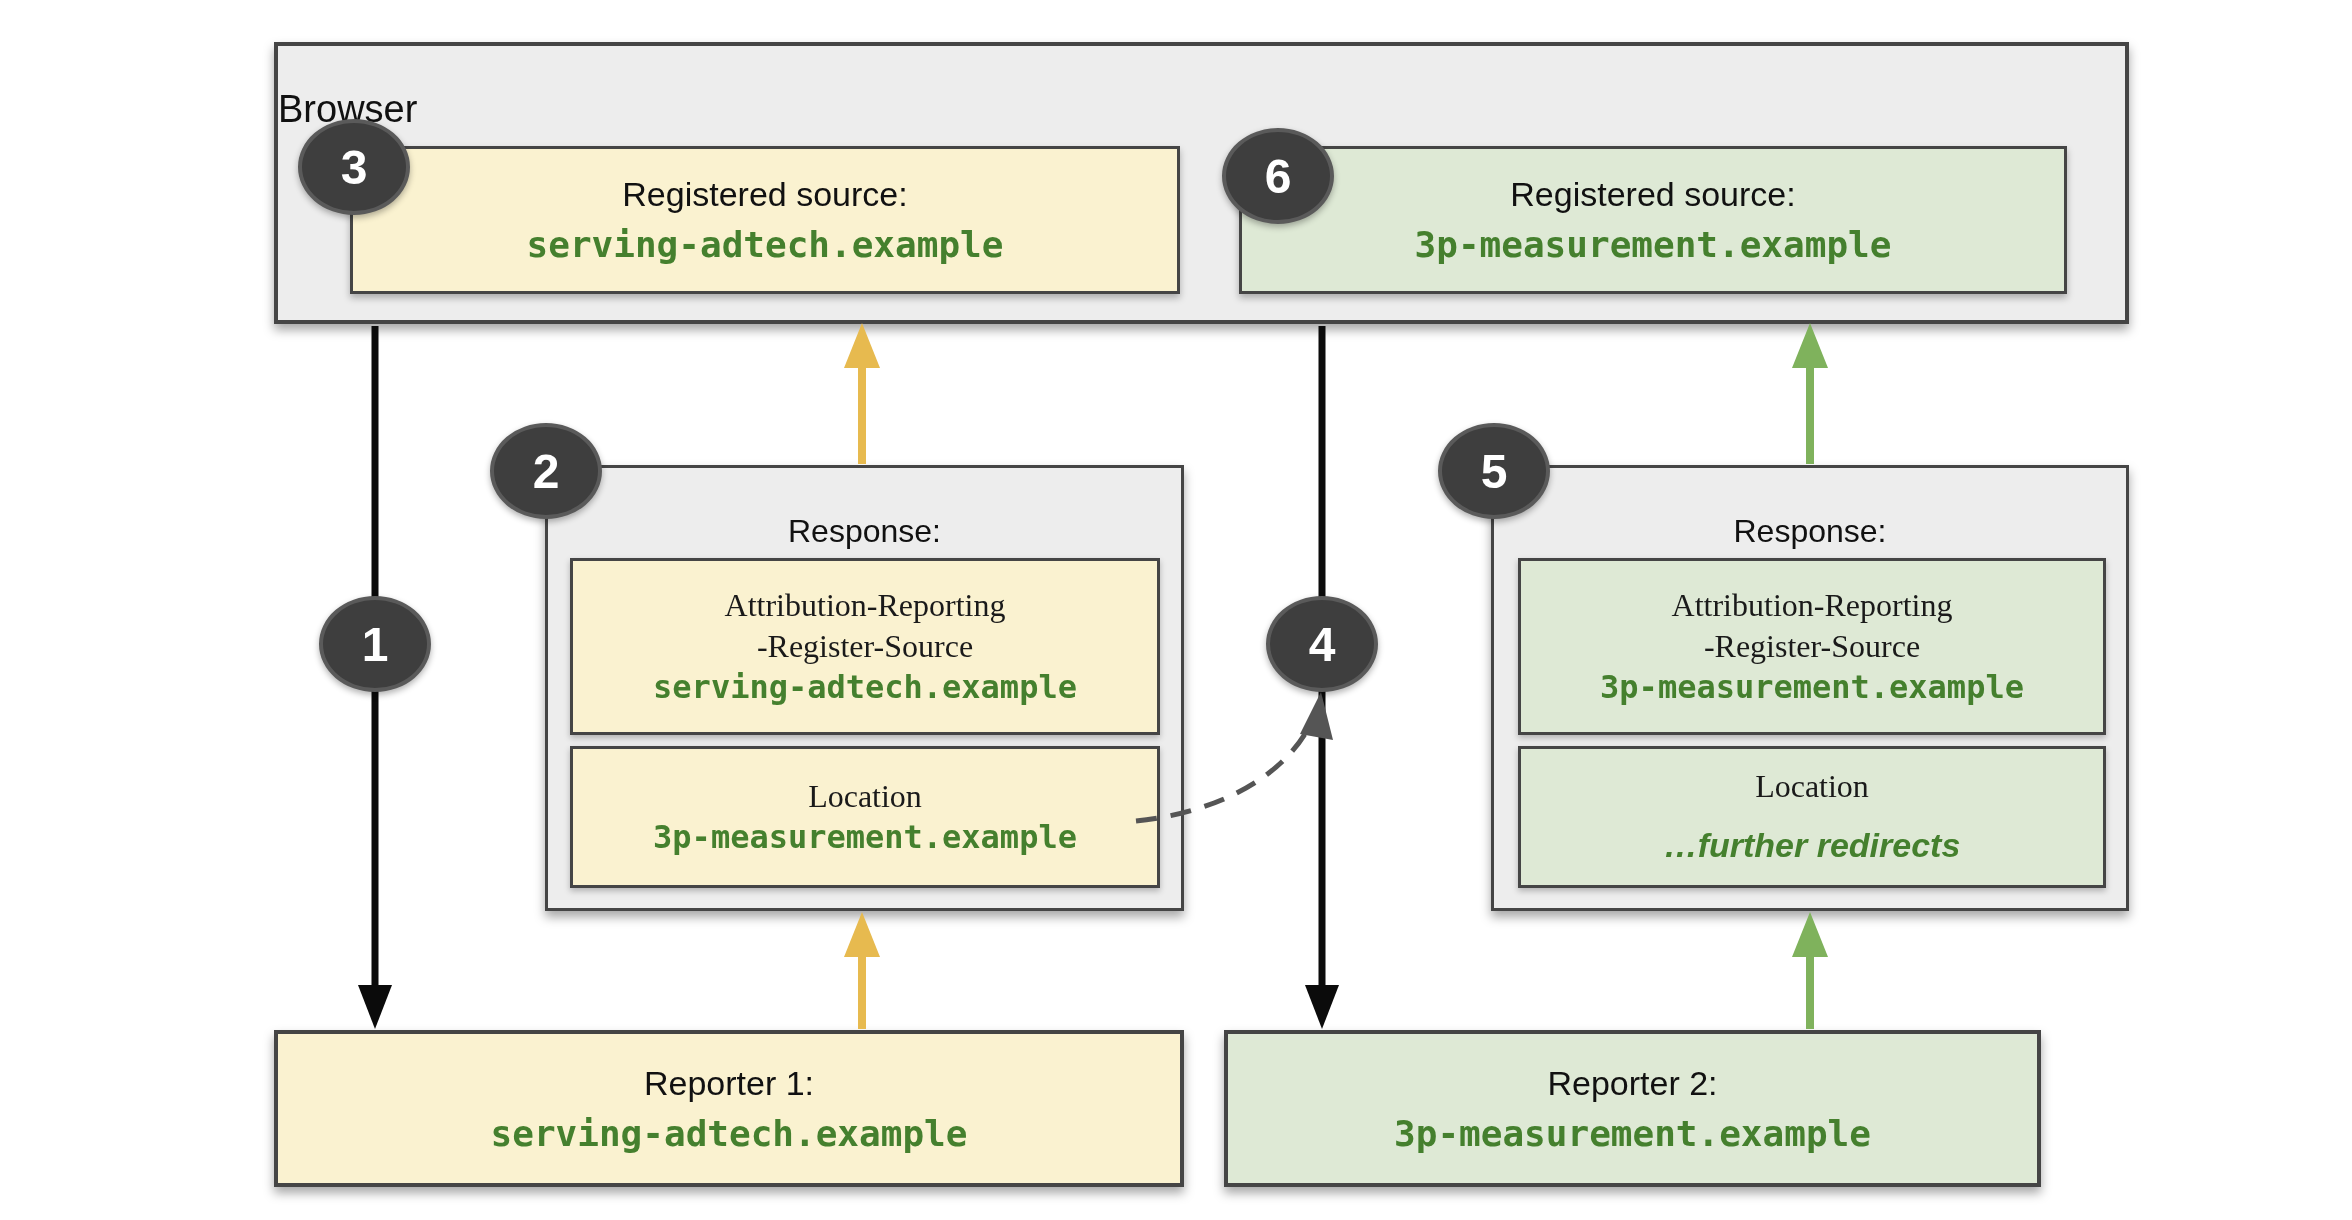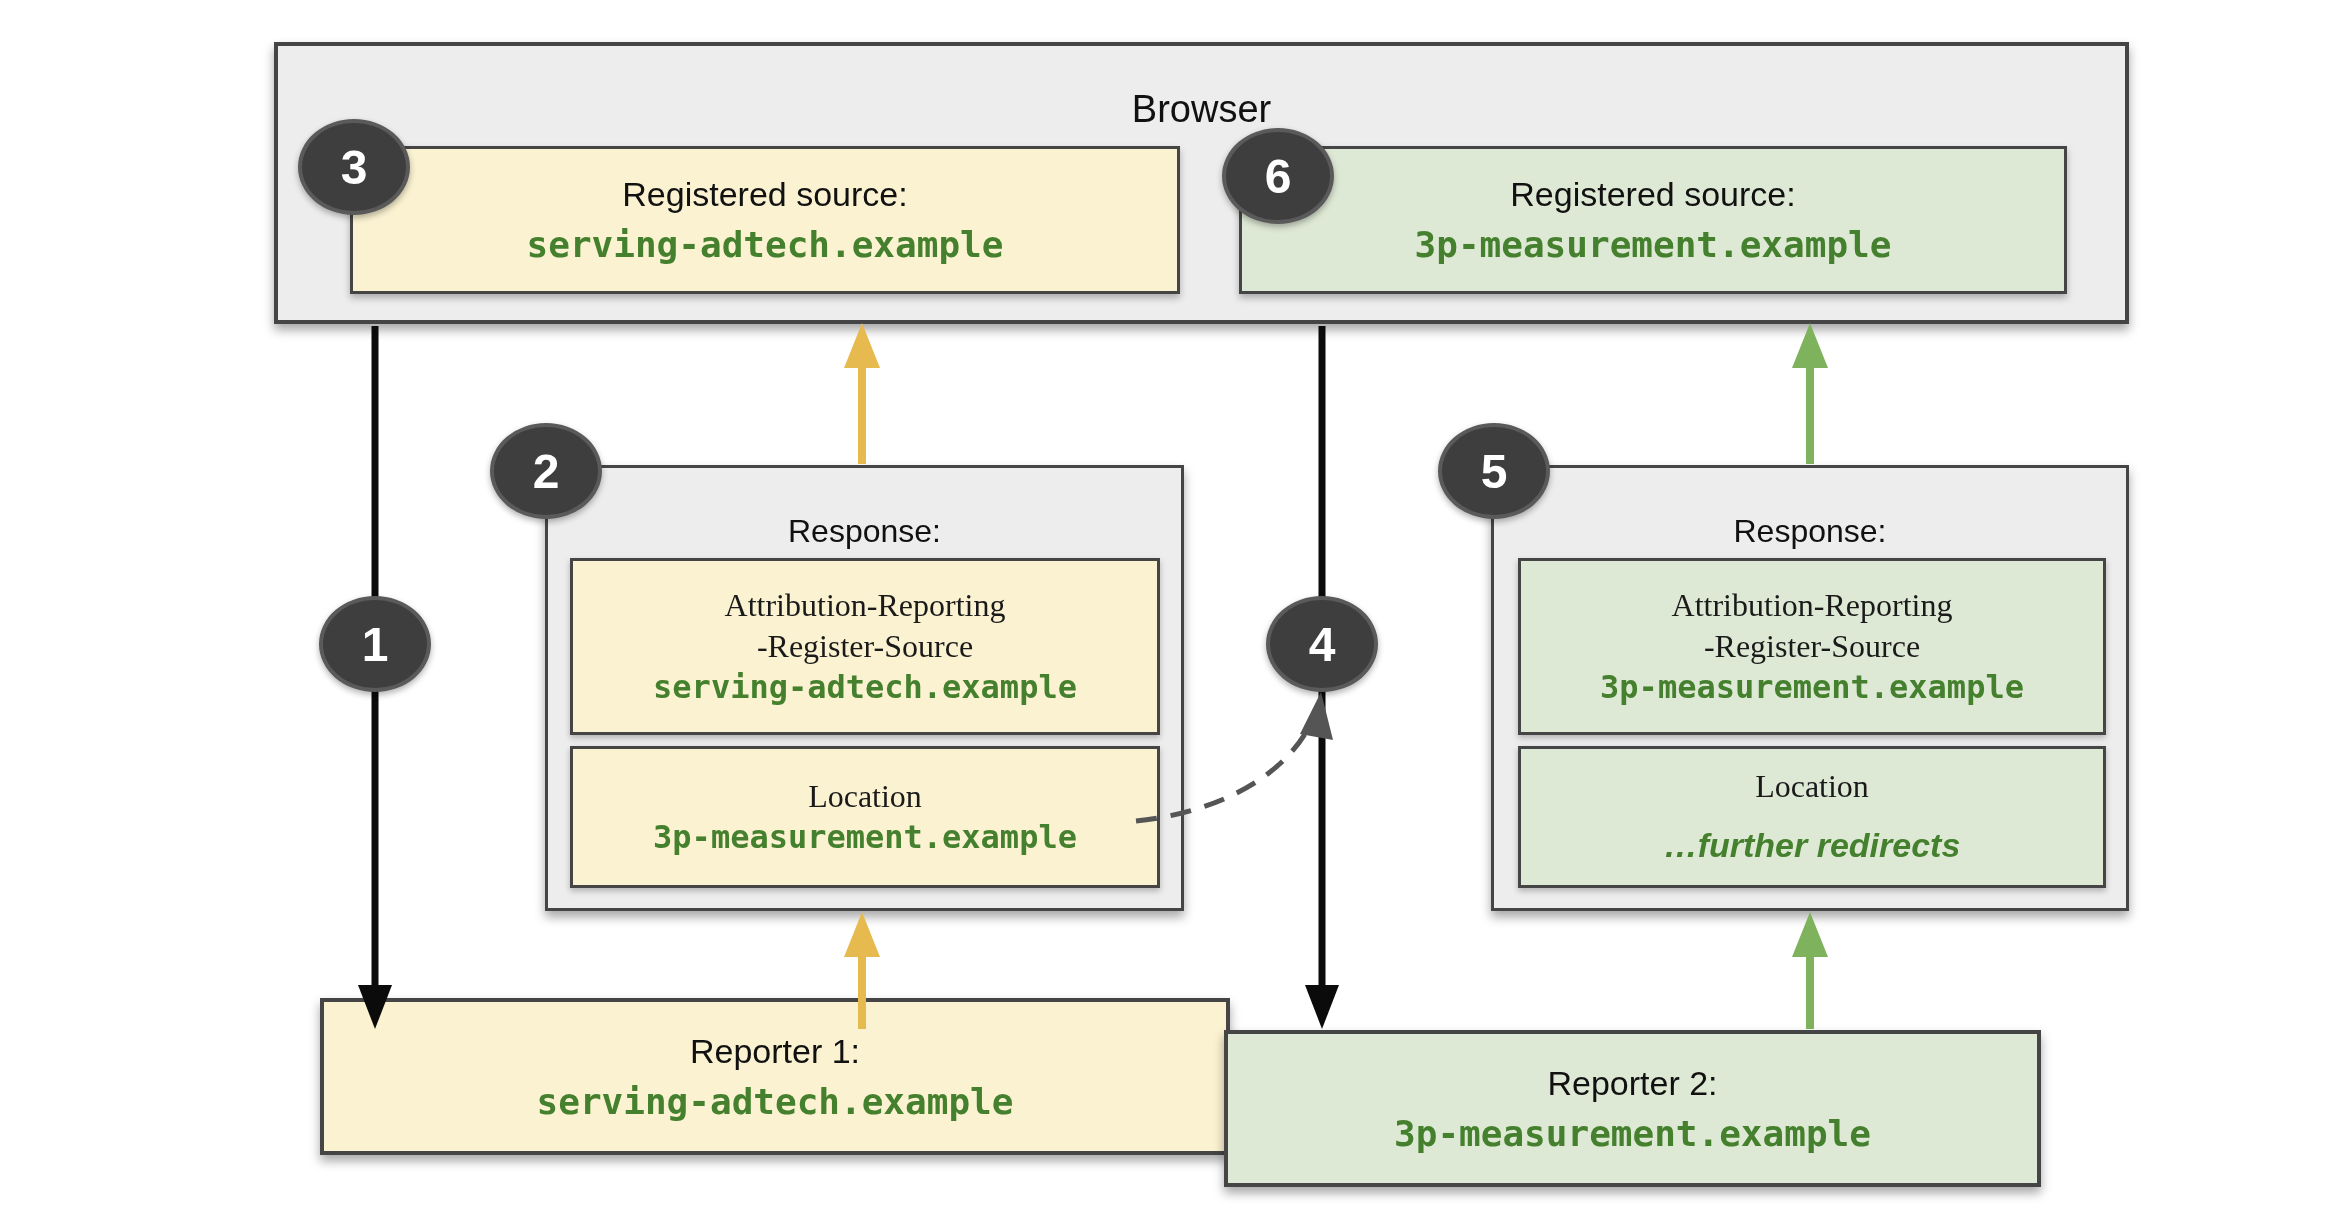--- a/index.html
+++ b/index.html
@@ -23,21 +23,21 @@
     background: var(--panel-fill);
     border: 4px solid var(--border);
     box-shadow: 0 6px 10px rgba(0,0,0,0.35);
   }
   .yellow { background: var(--yellow-fill); }
   .green  { background: var(--green-fill); }
 
   .browser-title {
     position: absolute;
     left: 0; right: 0; top: 42px;
-    text-align: center;
+    text-align: left;
     font-size: 38px;
     color: #111111;
   }
 
   .reg-box {
     border: 3px solid var(--border);
     box-shadow: 0 4px 7px rgba(0,0,0,0.28);
     display: flex;
     flex-direction: column;
     align-items: center;
@@ -188,21 +188,21 @@
       <span class="mono-black">-Register-Source</span>
       <span class="mono-green-sm">3p-measurement.example</span>
     </div>
 
     <div class="inner-box green" style="left:24px; top:278px; width:588px; height:142px;">
       <span class="mono-black">Location</span>
       <span class="italic-green">…further redirects</span>
     </div>
   </div>
 
-  <div class="box reporter yellow" style="left:274px; top:998px; width:910px; height:157px;margin-left:46px;">
+  <div class="box reporter yellow" style="left:274px; top:1030px; width:910px; height:157px;">
     <span class="reporter-label">Reporter 1:</span>
     <span class="mono-green">serving-adtech.example</span>
   </div>
 
   <div class="box reporter green" style="left:1224px; top:1030px; width:817px; height:157px;">
     <span class="reporter-label">Reporter 2:</span>
     <span class="mono-green">3p-measurement.example</span>
   </div>
 
   <svg class="overlay" viewBox="0 0 2352 1220">

